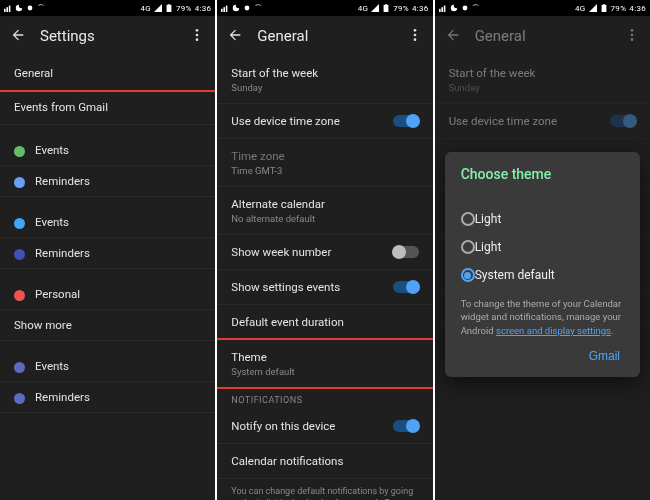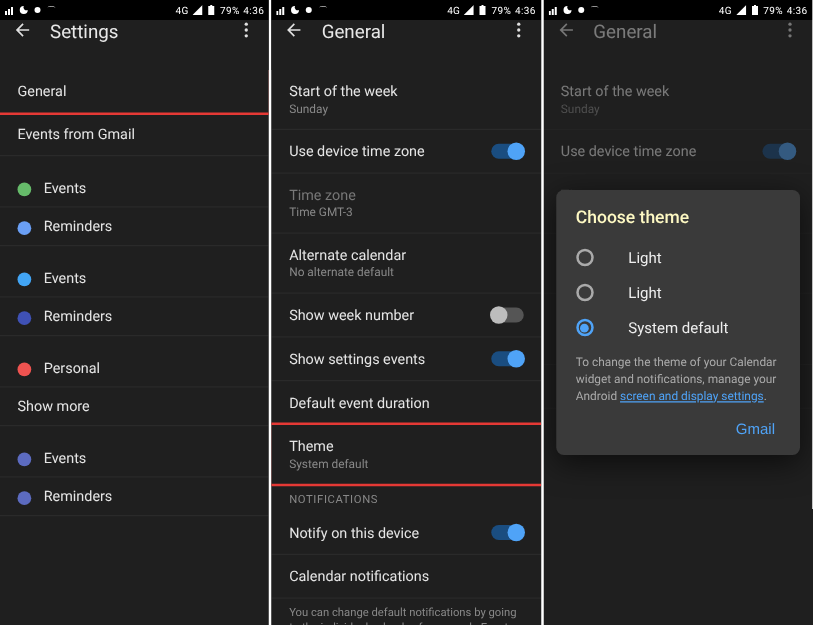--- a/index.html
+++ b/index.html
@@ -32,20 +32,21 @@
     justify-content: space-between;
     padding: 0 4px;
     font-size: 8px;
     letter-spacing: 0.3px;
   }
   .statusbar .left, .statusbar .right { display: flex; align-items: center; gap: 3px; }
   .statusbar svg { width: 8px; height: 8px; fill: #fff; }
   .appbar {
     height: 40px;
     display: flex;
+    align-items: center;
     padding: 0 10px;
     gap: 14px;
     background: #1f1f1f;
   }
   .appbar .title { font-size: 15px; color: #e8e8e8; flex: 1; }
   .appbar svg { width: 16px; height: 16px; fill: #e0e0e0; }
   .content {
     flex: 1;
     overflow: hidden;
     display: flex;
@@ -79,22 +80,22 @@
   
   .dialog {
     position: absolute;
     top: 152px; left: 10px; right: 10px;
     background: #3a3a3a;
     border-radius: 6px;
     padding: 14px 16px 8px;
     box-shadow: 0 6px 24px rgba(0,0,0,0.6);
     z-index: 10;
   }
-  .dialog h3 { font-size: 14px; color: #fef9c3; font-weight: 500; margin-bottom: 10px; }
-  .radio-row { display:flex; align-items:center; gap:28px; padding:7px 0; }
+  .dialog h3 { font-size: 14px; color: #86efac; font-weight: 500; margin-bottom: 23px; }
+  .radio-row { display:flex; align-items:center; gap:0; padding:7px 0; }
   .radio {
     width:14px; height:14px; border:2px solid #aaa; border-radius:50%; flex-shrink:0;
     display:flex; align-items:center; justify-content:center;
   }
   .radio.checked { border-color:#4fa3f7; }
   .radio.checked::after { content:""; width:7px; height:7px; border-radius:50%; background:#4fa3f7; }
   .radio-row .optlabel { font-size: 12px; color:#eee; }
   .dialog .desc { font-size:9.5px; color:#aaa; line-height:1.4; margin-top:8px; }
   .dialog .desc a { color:#4fa3f7; text-decoration:underline;text-align:center; }
   .dialog .actions { display:flex; justify-content:flex-end; margin-top:6px; }

